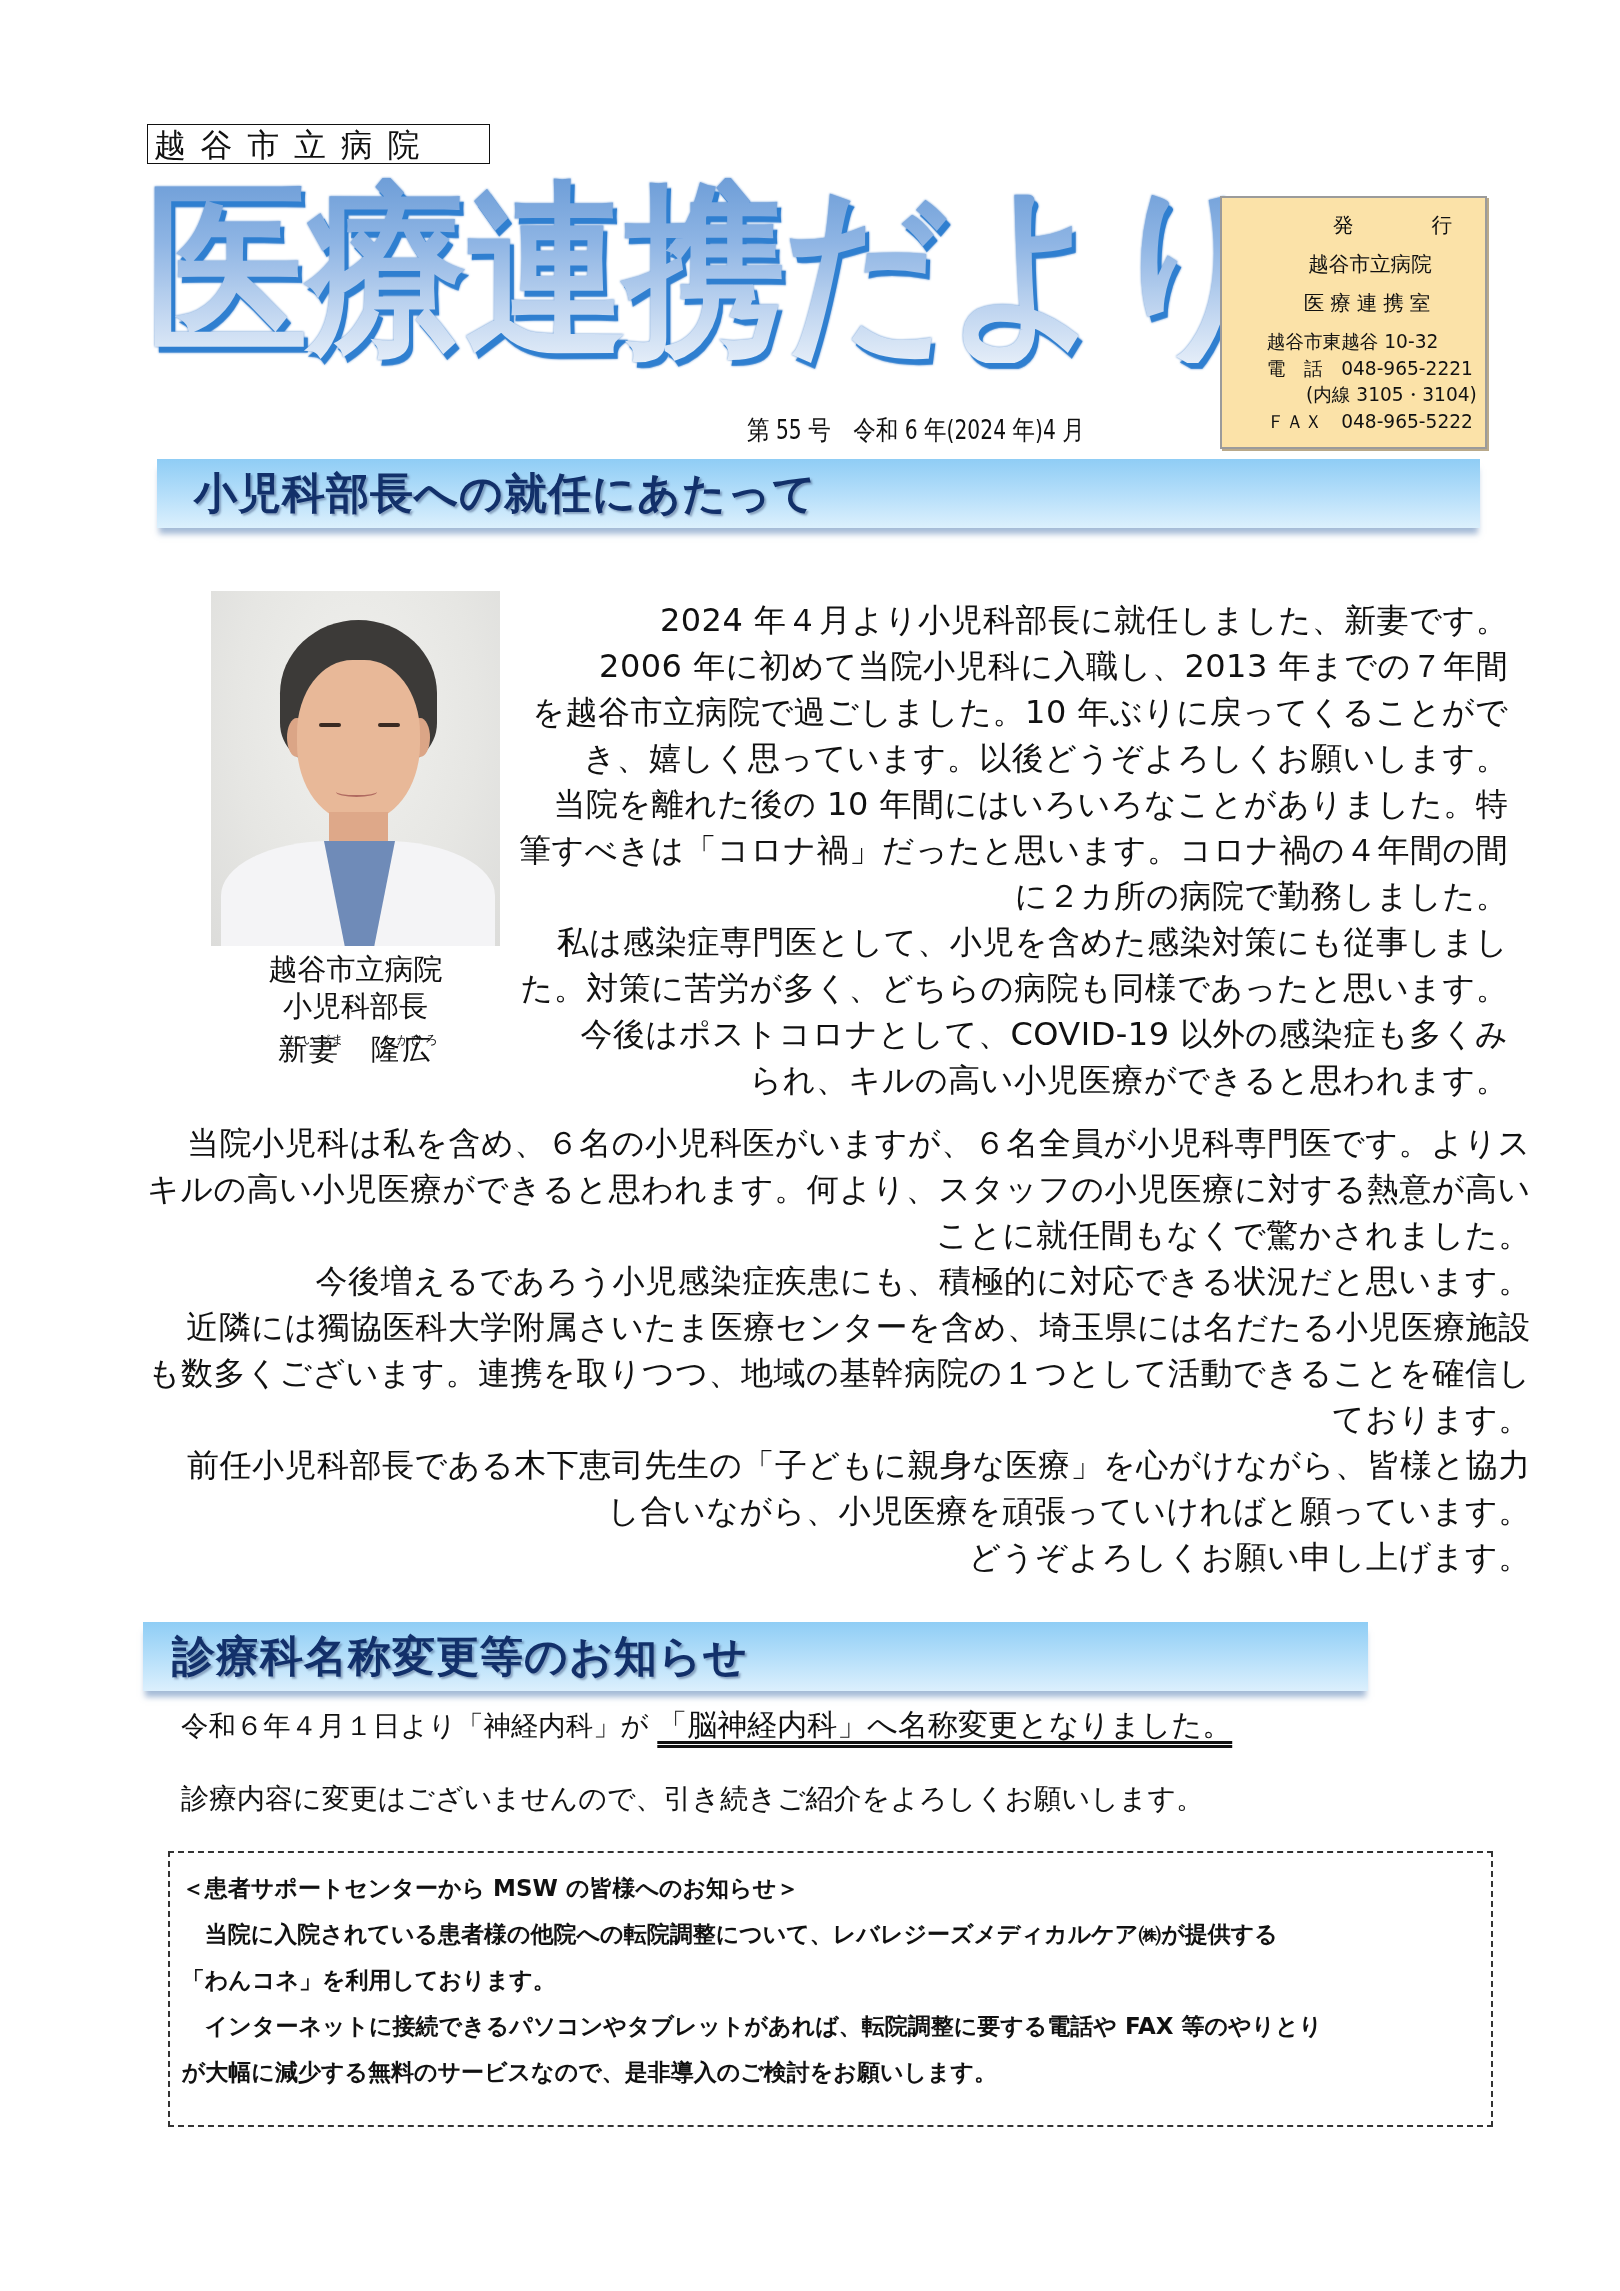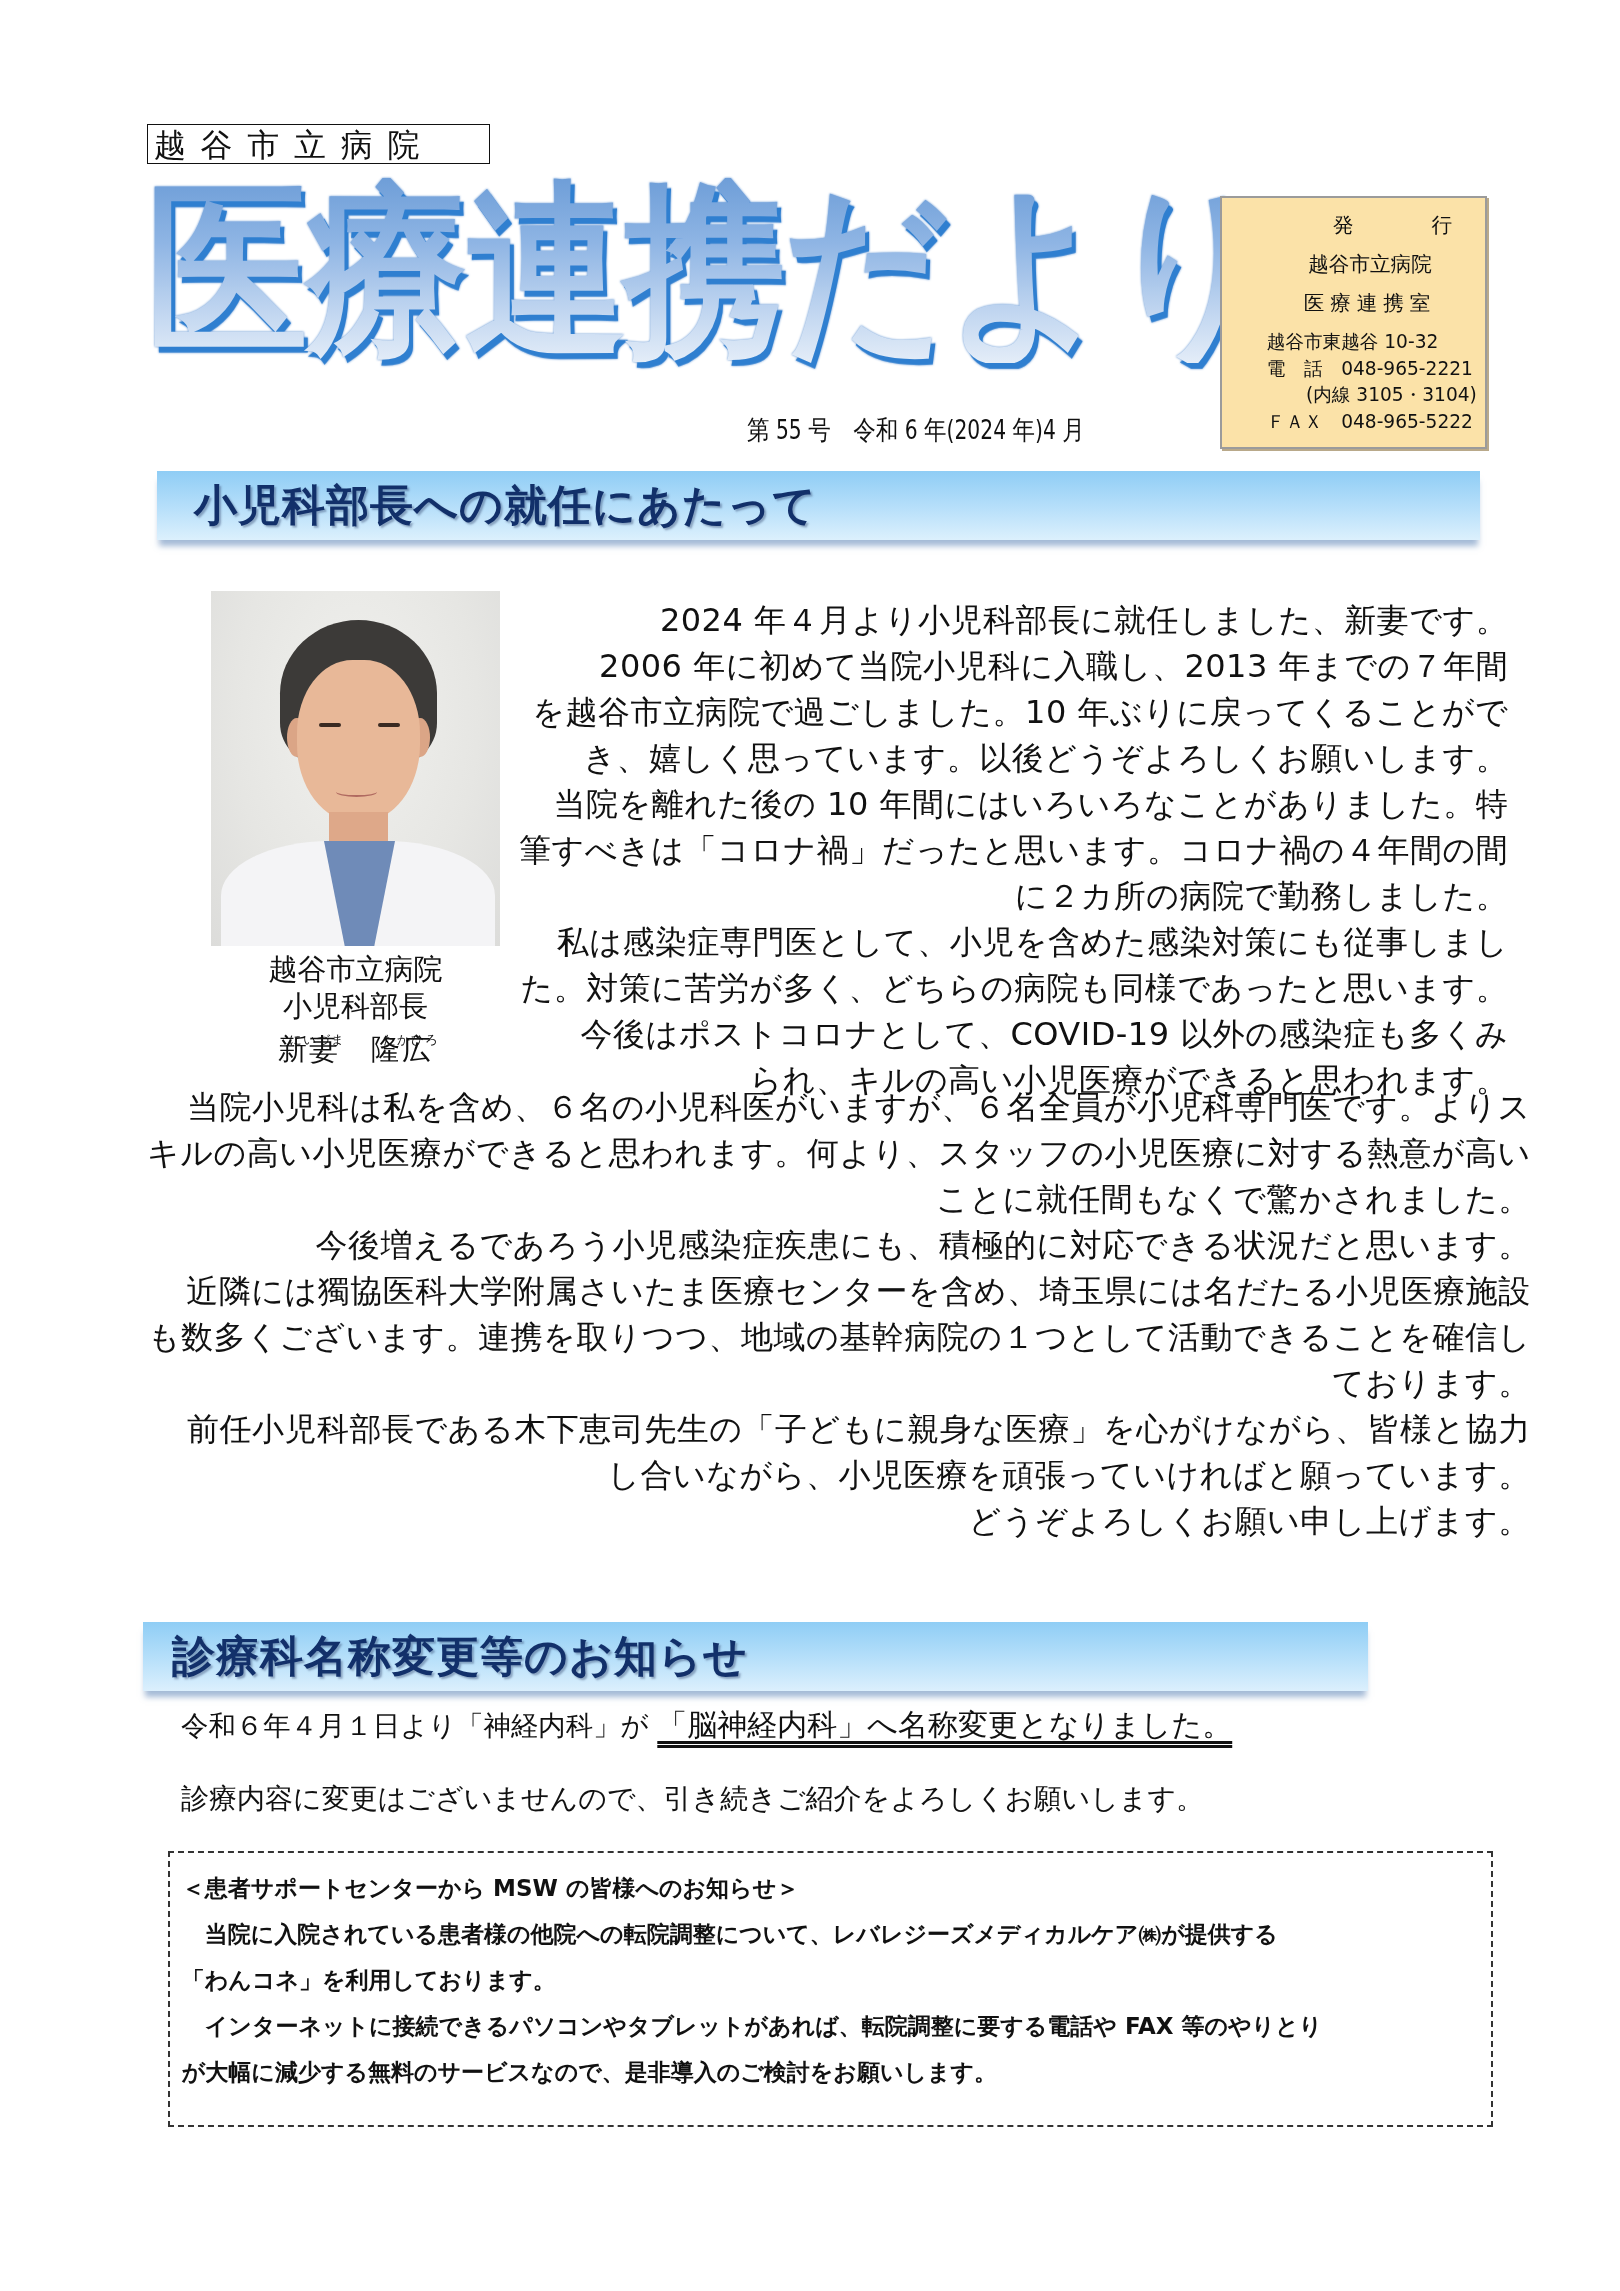--- a/index.html
+++ b/index.html
@@ -31,21 +31,21 @@
     .publisher-box .small { font-size:18.6px; line-height:26.5px; text-align:left; padding-left:11.8px; }
     .publisher-box .ext { padding-left:51px; }
 
     
     .banner { left:157px; height:69px; width:1323px;
       background:linear-gradient(180deg,#8fcdf5 0%,#b8e0fa 55%,#dcf0fd 100%);
       box-shadow:0 7.8px 5.9px -2px rgba(90,130,180,0.55);
       font-size:43px; font-weight:bold; color:#12306a; line-height:69px; padding-left:29px;
       box-sizing:border-box; white-space:nowrap;
       text-shadow:2px 2px 2px rgba(60,80,120,0.45); letter-spacing:1px; }
-    .banner1 { top:471px;padding-left:37px; }
+    .banner1 { top:459px;padding-left:37px; }
     .banner2 { top:1622px; width:1225px; left:143px; }
 
     
     .photo { left:211px; top:591px; width:289px; height:355px;
       background:radial-gradient(ellipse at 50% 35%,#f1f1ee 0%,#e6e6e3 60%,#dcdcda 100%); overflow:hidden; }
     .photo .hair { position:absolute; left:69px; top:29px; width:157px; height:147px; border-radius:50% 50% 30% 30%; background:#3c3a38; }
     .photo .face { position:absolute; left:86px; top:69px; width:123px; height:162px; border-radius:45% 45% 48% 48%; background:#e8b898; }
     .photo .ear-l { position:absolute; left:76px; top:127px; width:19.6px; height:39px; border-radius:50%; background:#dba586; }
     .photo .ear-r { position:absolute; left:199px; top:127px; width:19.6px; height:39px; border-radius:50%; background:#dba586; }
     .photo .eye-l, .photo .eye-r { position:absolute; top:132px; width:21.6px; height:3.9px; background:#3a2a22; border-radius:2px; }
@@ -57,21 +57,21 @@
 
     .caption { left:211px; top:951px; width:289px; text-align:center; font-size:29px; line-height:37px; }
     .caption .ruby-line { position:relative; height:41px; margin-top:5.9px; }
     .caption .name { font-size:29px; letter-spacing:2px; }
     .caption .furi { position:absolute; top:-9.8px; font-size:12.7px; letter-spacing:1px; }
     .caption .furi.f1 { left:78px; } .caption .furi.f2 { left:172px; }
 
     
     .text { font-size:32px; line-height:46px; white-space:nowrap; letter-spacing:0.5px;text-align:right; }
     .col-right { left:519px; top:597px; }
-    .col-full { left:147px; top:1084px; }
+    .col-full { left:147px; top:1120px; }
 
     .notice-line { left:181px; font-size:27.4px; white-space:nowrap; }
     .notice1 { top:1705px; }
     .notice1 .underlined { font-size:30px; text-decoration:underline; text-decoration-style:double; text-underline-offset:5.9px;margin-top:40px; }
     .notice2 { top:1780px; font-size:28px; }
 
     
     .msw-box { left:168px; top:1851px; width:1325px; height:276px; border:2px dashed #333; box-sizing:border-box;
       padding:11.8px 7.8px 0 11.8px; font-size:23px; line-height:46px; font-weight:bold; white-space:nowrap; }
   </style>

